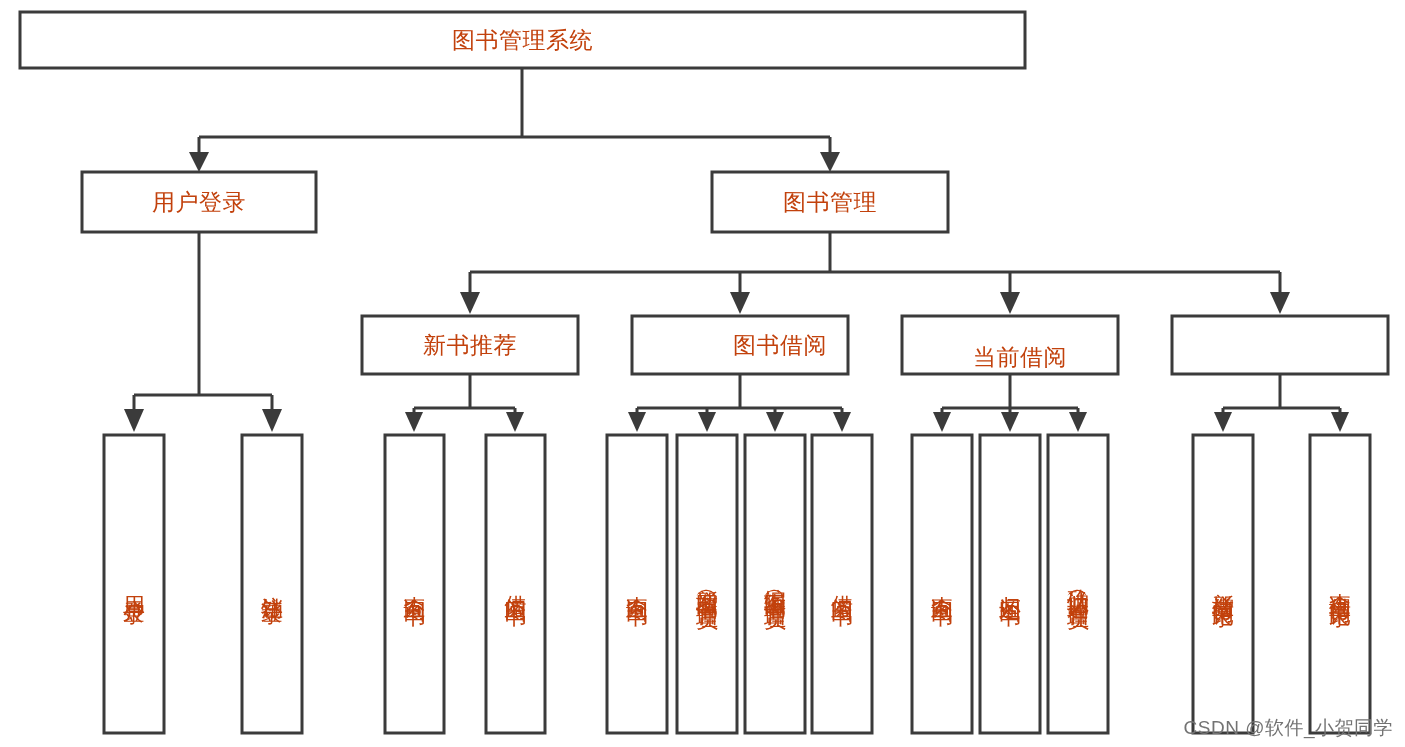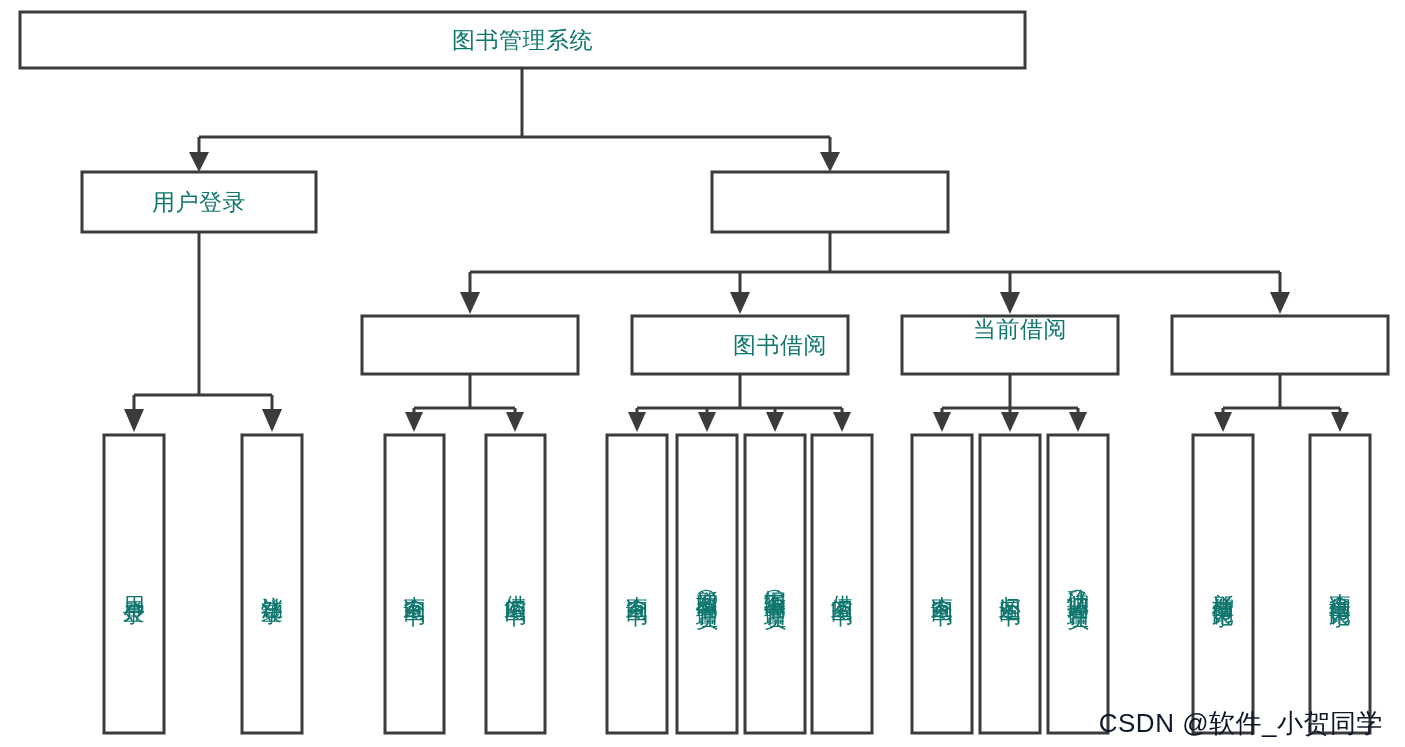--- a/index.html
+++ b/index.html
@@ -38,45 +38,45 @@
   }
   .arrow-head {
     fill: #3b3b3b;
     stroke: none;
   }
   .node-label {
     position: absolute;
     display: flex;
     align-items: center;
     justify-content: center;
-    color: #0f766e;
+    color: #c2410c;
     font-family: "Liberation Sans", "DejaVu Sans", sans-serif;
     pointer-events: none;
     box-sizing: border-box;
   }
   .node-label.horizontal {
     writing-mode: horizontal-tb;
     font-size: 23px;
     letter-spacing: 0.5px;
   }
   .node-label.vertical {
     writing-mode: vertical-rl;
     text-orientation: upright;
     font-size: 22px;
     letter-spacing: 3px;
     line-height: 1;
     justify-content: center;
     align-items: center;
   }
   .watermark {
     position: absolute;
-    right: 22px;
+    right: 12px;
     bottom: 6px;
-    font-size: 26px;
-    color: #0f172a;
+    font-size: 19px;
+    color: #737373;
     font-family: "Liberation Sans", "DejaVu Sans", sans-serif;
     letter-spacing: 0.5px;
     white-space: nowrap;
   }
 </style>
 </head>
 <body>
 
 <div id="diagram-root">
 
@@ -183,23 +183,25 @@
     <rect class="node-box" x="980" y="435" width="60" height="298"></rect>
     <rect class="node-box" x="1048" y="435" width="60" height="298"></rect>
 
     <rect class="node-box" x="1193" y="435" width="60" height="298"></rect>
     <rect class="node-box" x="1310" y="435" width="60" height="298"></rect>
   </svg>
 
   <div class="node-label horizontal" style="left:20px; top:12px; width:1005px; height:56px;">图书管理系统</div>
 
   <div class="node-label horizontal" style="left:82px; top:172px; width:234px; height:60px;">用户登录</div>
-
+  <div class="node-label horizontal" style="left:712px; top:172px; width:236px; height:60px;">图书管理</div>
+
+  <div class="node-label horizontal" style="left:362px; top:316px; width:216px; height:58px;">新书推荐</div>
   <div class="node-label horizontal" style="left:632px; top:316px; width:216px; height:58px;margin-left:40px;">图书借阅</div>
-  <div class="node-label horizontal" style="left:902px; top:300px; width:236px; height:58px;">当前借阅</div>
+  <div class="node-label horizontal" style="left:902px; top:328px; width:236px; height:58px;">当前借阅</div>
 
   <div class="node-label vertical" style="left:104px; top:435px; width:60px; height:298px;">用户登录</div>
   <div class="node-label vertical" style="left:242px; top:435px; width:60px; height:298px;">注销登录</div>
 
   <div class="node-label vertical" style="left:385px; top:435px; width:59px; height:298px;">查询图书</div>
   <div class="node-label vertical" style="left:486px; top:435px; width:59px; height:298px;">借阅图书</div>
 
   <div class="node-label vertical" style="left:607px; top:435px; width:60px; height:298px;">查询图书</div>
   <div class="node-label vertical" style="left:677px; top:435px; width:60px; height:298px;">新增图书（管理员）</div>
   <div class="node-label vertical" style="left:745px; top:435px; width:60px; height:298px;">编辑图书（管理员）</div>

